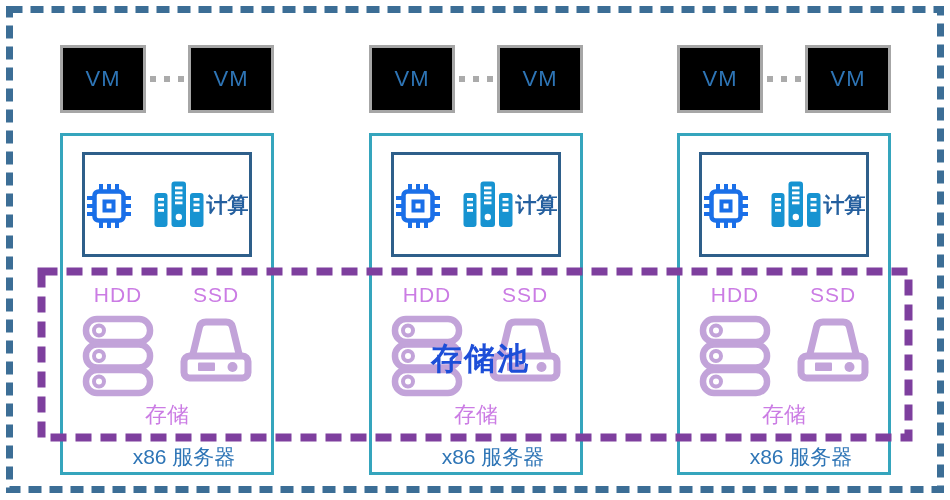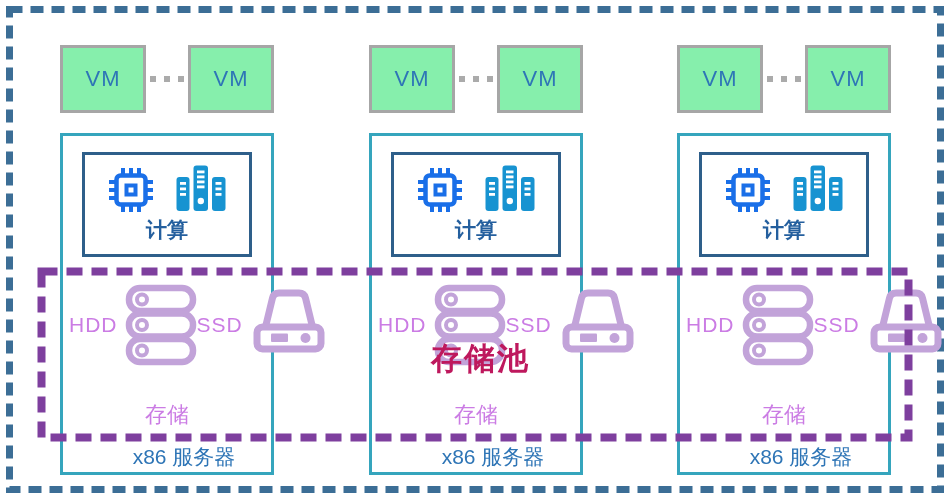--- a/index.html
+++ b/index.html
@@ -6,46 +6,46 @@
   body { width:950px; height:500px; position:relative; overflow:hidden;
          font-family:"Liberation Sans","DejaVu Sans",sans-serif; }
 
   .boundary-svg { position:absolute; left:0; top:0; pointer-events:none; }
 
   
   .column { position:absolute; top:45px; width:214px; height:430px; }
   .col-0 { left:60px; } .col-1 { left:369px; } .col-2 { left:677px; }
 
   .vm-row { display:flex; justify-content:space-between; align-items:stretch; height:68px; }
-  .vm-box { width:86px; box-sizing:border-box; border:3px solid #a6a6a6; background:#86efac;
+  .vm-box { width:86px; box-sizing:border-box; border:3px solid #a6a6a6; background:#000000;
             display:flex; align-items:center; justify-content:center;
             font-size:22px; color:#2e75b6; letter-spacing:1px; }
   .dots { display:flex; align-items:center; gap:8px; }
   .dots i { width:6px; height:6px; background:#ababab; display:block; }
 
   .server-box { position:absolute; top:88px; left:0; right:0; bottom:0;
                 box-sizing:border-box; border:3px solid #35a5bd; background:#fff; }
 
   .compute-box { position:absolute; top:16px; left:19px; right:19px; height:105px;
                  box-sizing:border-box; border:3px solid #2e5f8a; background:#fff;
-                 display:flex; flex-direction:column; align-items:center; justify-content:center; gap:3px; }
+                 display:flex; align-items:center; justify-content:center; gap:3px; }
   .icon-row { display:flex; align-items:flex-end; gap:22px; }
   .compute-label { font-size:21px; font-weight:bold; color:#245f9e; }
 
   .disk-row { position:absolute; top:147px; left:6px; right:6px; display:flex; }
-  .disk-group { flex:1; display:flex; flex-direction:row; align-items:center; gap:7px; }
+  .disk-group { flex:1; display:flex; flex-direction:column; align-items:center; gap:7px; }
   .disk-label { font-size:21px; color:#cb7ce4; letter-spacing:1px; }
 
   .storage-label { position:absolute; top:264px; left:0; width:100%; text-align:center;
                    font-size:22px; color:#cb7ce4; }
   .server-label  { position:absolute; top:307px; left:17px; width:100%; text-align:center;
                    font-size:21px; color:#2e75b6; }
 
   .pool-label { position:absolute; left:431px; top:338px; font-size:31px; font-weight:bold;
-                color:#be185d; letter-spacing:2px; white-space:nowrap; z-index:6; }
+                color:#1d4ed8; letter-spacing:2px; white-space:nowrap; z-index:6; }
 
   .pool-svg { z-index:5; }
 </style>
 </head>
 <body>
 
 <svg class="boundary-svg" width="950" height="500">
   <rect x="9.5" y="9.5" width="931" height="480" fill="none" stroke="#3c6e96" stroke-width="7" stroke-dasharray="13 8"></rect>
 </svg>
 

